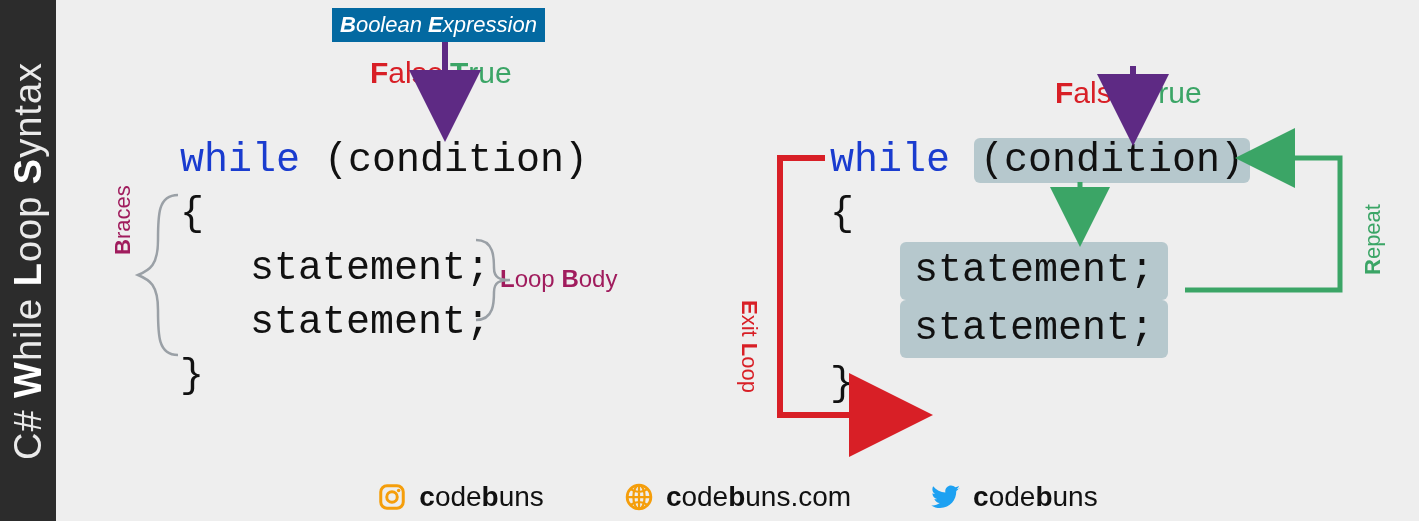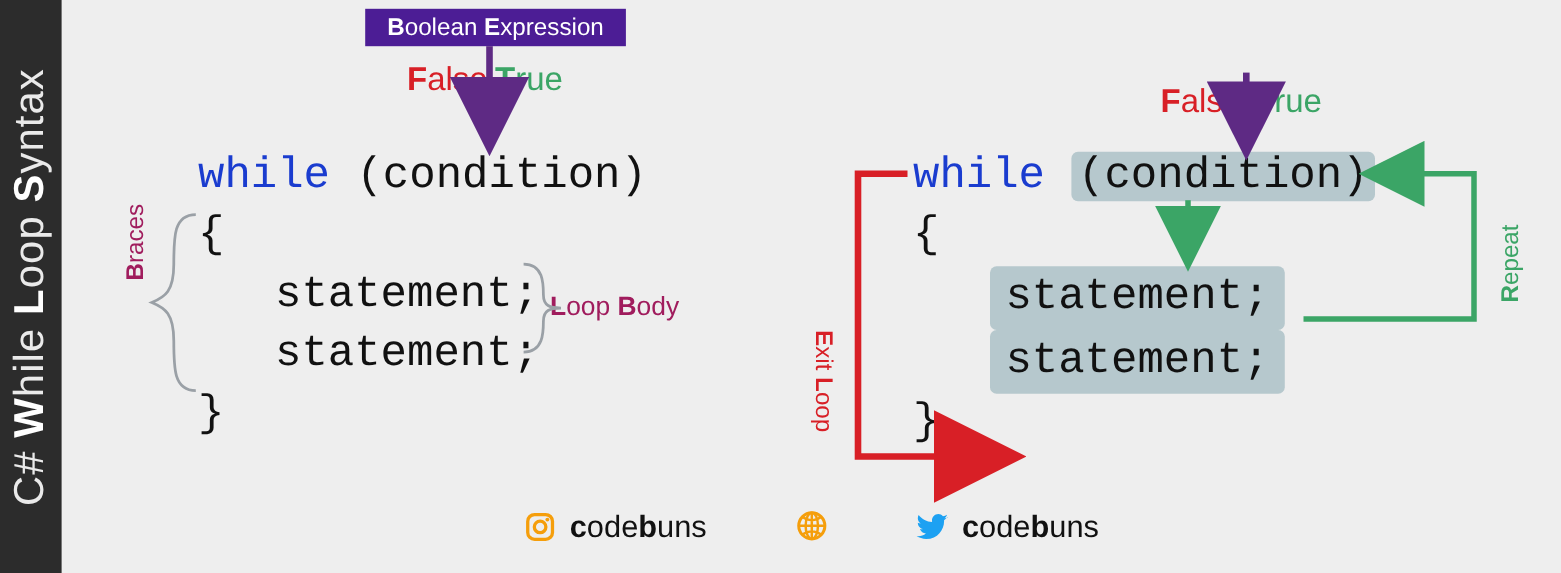--- a/index.html
+++ b/index.html
@@ -28,25 +28,26 @@
     letter-spacing: 1px;
   }
   .sidebar-text b { font-weight: 700; color: #fff; }
 
   .mono { font-family: Liberation Mono, monospace; }
 
   
   .bool-box {
     position: absolute;
     left: 332px; top: 8px;
-    background: #4c1d95;
+    background: #0369a1;
     color: #fff;
     font-size: 22px;
-    padding: 4px 20px;
+    padding: 4px 8px;
     font-weight: 400;
+    font-style: italic;
   }
   .bool-box b { font-weight: 700; }
 
   .false-label-L, .true-label-L {
     position: absolute;
     top: 56px;
     font-size: 30px;
     font-weight: 400;
   }
   .false-label-L { left: 370px; color: #d81f26; }
@@ -120,21 +121,21 @@
   }
   .repeat-label b { font-weight: 800; }
 
   
   .footer {
     position: absolute;
     left: 56px; right: 0; bottom: 8px;
     height: 50px;
     display: flex;
     justify-content: center;
-    align-items: flex-start;
+    align-items: flex-end;
     gap: 80px;
     font-size: 28px;
     color: #111;
   }
   .footer-item { display: flex; align-items: center; gap: 12px; }
   .footer-item b { font-weight: 800; }
   .icon { width: 30px; height: 30px; display: inline-block; }
 
   svg.overlay { position: absolute; left: 0; top: 0; pointer-events: none; }
 </style>
@@ -220,20 +221,21 @@
     <span><b>c</b>ode<b>b</b>uns</span>
   </div>
   <div class="footer-item">
     <span class="icon">
       <svg viewBox="0 0 24 24" width="30" height="30">
           <circle cx="12" cy="12" r="9.5" fill="none" stroke="#f59e0b" stroke-width="2.2"></circle>
           <path d="M2.5,12 h19 M12,2.5 v19 M5,5.5 a14,18 0 0 0 14,0 M5,18.5 a14,18 0 0 1 14,0" fill="none" stroke="#f59e0b" stroke-width="1.8"></path>
           <ellipse cx="12" cy="12" rx="4.5" ry="9.5" fill="none" stroke="#f59e0b" stroke-width="1.8"></ellipse>
         </svg>
     </span>
+    <span><b>c</b>ode<b>b</b>uns.com</span>
   </div>
   <div class="footer-item">
     <span class="icon">
       <svg viewBox="0 0 24 24" width="30" height="30">
           <path fill="#1da1f2" d="M23 4.9c-.8.4-1.7.6-2.6.8.9-.6 1.7-1.5 2-2.6-.9.5-1.9.9-3 1.1C18.5 3.3 17.3 2.7 16 2.7c-2.5 0-4.6 2.1-4.6 4.6 0 .4 0 .7.1 1.1C7.7 8.2 4.1 6.3 1.7 3.3c-.4.7-.6 1.5-.6 2.4 0 1.6.8 3 2.1 3.8-.8 0-1.5-.2-2.1-.6v.1c0 2.2 1.6 4.1 3.7 4.5-.4.1-.8.2-1.2.2-.3 0-.6 0-.9-.1.6 1.8 2.3 3.2 4.3 3.2-1.6 1.2-3.6 2-5.7 2-.4 0-.7 0-1.1-.1 2 1.3 4.4 2.1 7 2.1 8.4 0 13-7 13-13v-.6c.9-.6 1.7-1.5 2.3-2.4z"></path>
         </svg>
     </span>
     <span><b>c</b>ode<b>b</b>uns</span>
   </div>
 </div>

